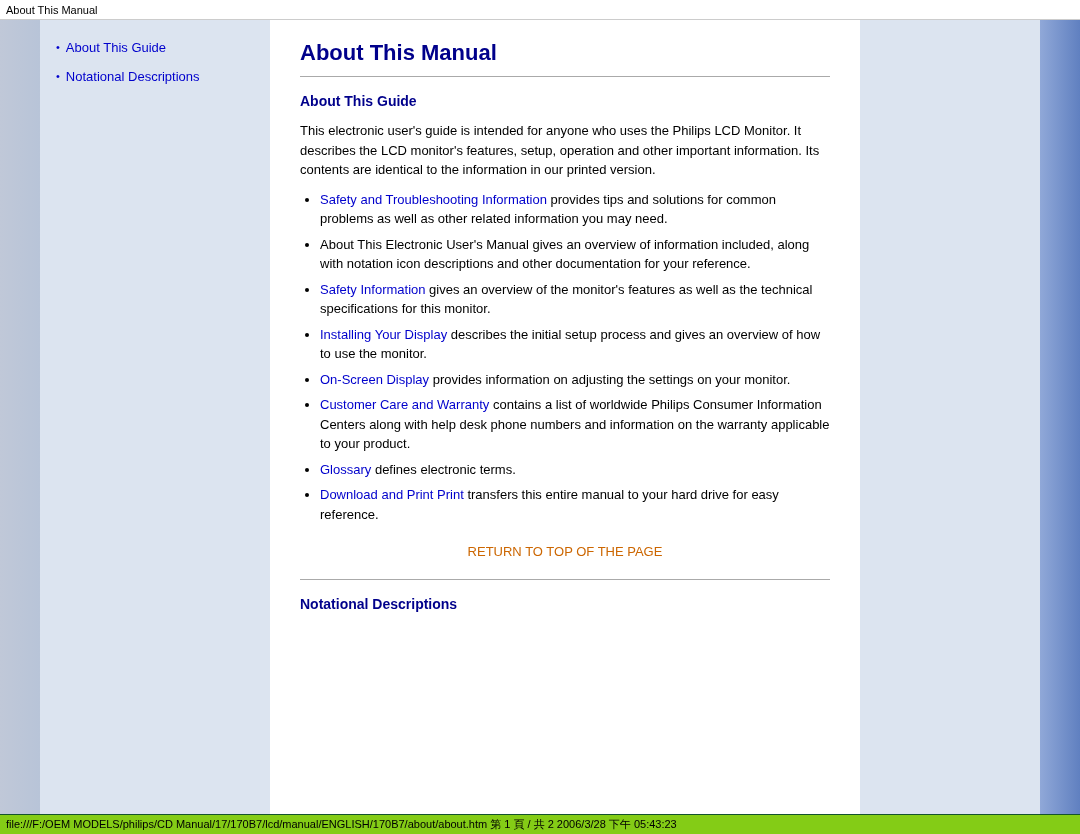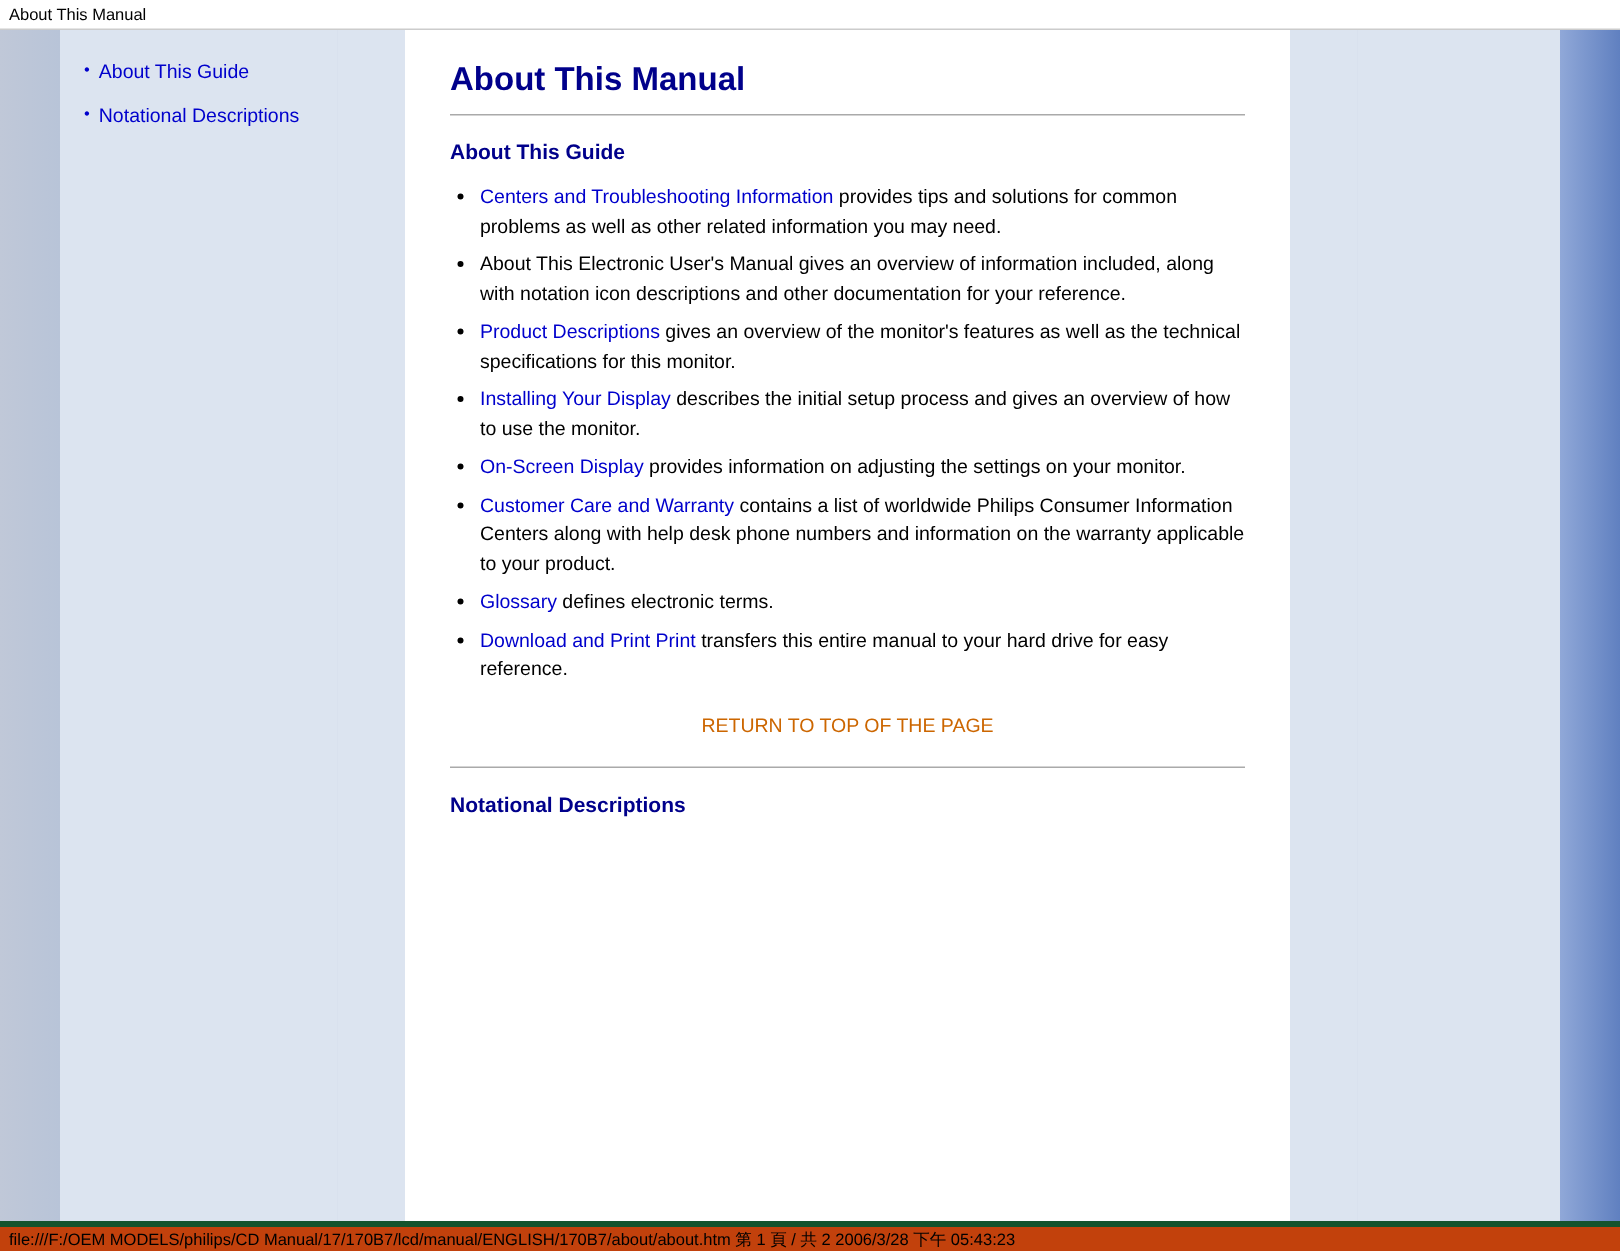--- a/index.html
+++ b/index.html
@@ -160,22 +160,22 @@
       background: #dce4f0;
     }
 
     .right-blue {
       width: 40px;
       background: linear-gradient(to left, #6080c0, #90a8d8);
     }
 
     
     .status-bar {
-      background: #c2410c;
-      border-top: 4px solid #14532d;
+      background: #84cc16;
+      border-top: 1px solid #14532d;
       padding: 2px 6px;
       font-size: 11px;
       color: #000;
       height: 20px;
       display: flex;
       align-items: center;
     }
   </style>
 </head>
 <body>
@@ -201,31 +201,32 @@
 
   <div class="content-wrapper">
     <div class="content-page">
 
       <h1 class="page-title">About This Manual</h1>
 
       <hr class="divider">
 
       <h2 class="section-title" id="about-this-guide">About This Guide</h2>
 
+      <p>This electronic user's guide is intended for anyone who uses the Philips LCD Monitor. It describes the LCD monitor's features, setup, operation and other important information. Its contents are identical to the information in our printed version.</p>
 
 
       <ul>
         <li>
-          <a href="#">Centers and Troubleshooting Information</a><span> provides tips and solutions for common problems as well as other related information you may need.</span>
+          <a href="#">Safety and Troubleshooting Information</a><span> provides tips and solutions for common problems as well as other related information you may need.</span>
         </li>
         <li>
           <span>About This Electronic User's Manual gives an overview of information included, along with notation icon descriptions and other documentation for your reference.</span>
         </li>
         <li>
-          <a href="#">Product Descriptions</a><span> gives an overview of the monitor's features as well as the technical specifications for this monitor.</span>
+          <a href="#">Safety Information</a><span> gives an overview of the monitor's features as well as the technical specifications for this monitor.</span>
         </li>
         <li>
           <a href="#">Installing Your Display</a><span> describes the initial setup process and gives an overview of how to use the monitor.</span>
         </li>
         <li>
           <a href="#">On-Screen Display</a><span> provides information on adjusting the settings on your monitor.</span>
         </li>
         <li>
           <a href="#">Customer Care and Warranty</a><span> contains a list of worldwide Philips Consumer Information Centers along with help desk phone numbers and information on the warranty applicable to your product.</span>
         </li>

